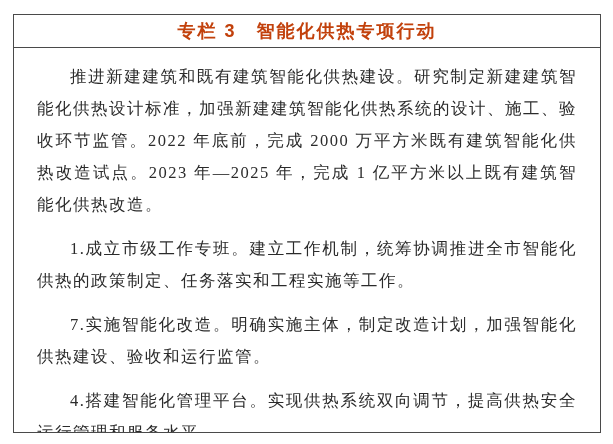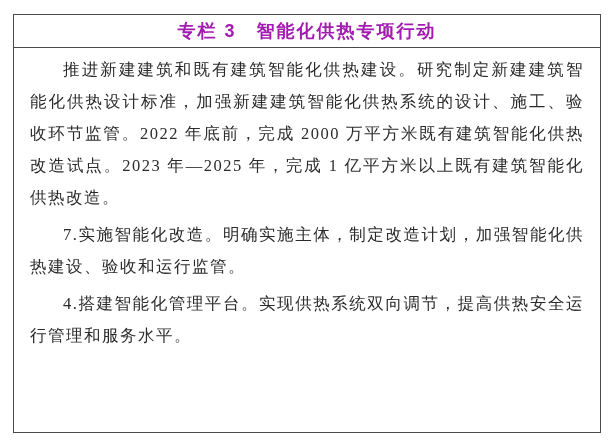--- a/index.html
+++ b/index.html
@@ -30,43 +30,44 @@
   }
   .column-header {
     height: 33px;
     line-height: 33px;
     border-bottom: 1px solid #4a4a4a;
     text-align: center;
     font-family: "Liberation Sans", "DejaVu Sans", sans-serif;
     font-weight: bold;
     font-size: 18px;
     letter-spacing: 2px;
-    color: #a21caf;
+    color: #c2410c;
     white-space: nowrap;
   }
   .column-body {
     padding: 1px 11px 0 11px;
     color: #2b2b2b;
     font-size: 16.5px;
     line-height: 32px;
     text-align: justify;
     text-justify: inter-character;
     letter-spacing: 1.5px;
   }
   .column-body p {
-    margin: 5px;
+    margin: 12px;
     padding: 0;
     text-indent: 2em;
   }
 </style>
 </head>
 <body>
 
 <div class="page">
   <div class="column-box">
     <div class="column-header">专栏 3　智能化供热专项行动</div>
     <div class="column-body">
         <p>推进新建建筑和既有建筑智能化供热建设。研究制定新建建筑智能化供热设计标准，加强新建建筑智能化供热系统的设计、施工、验收环节监管。2022 年底前，完成 2000 万平方米既有建筑智能化供热改造试点。2023 年—2025 年，完成 1 亿平方米以上既有建筑智能化供热改造。</p>
+        <p>1.成立市级工作专班。建立工作机制，统筹协调推进全市智能化供热的政策制定、任务落实和工程实施等工作。</p>
         <p>7.实施智能化改造。明确实施主体，制定改造计划，加强智能化供热建设、验收和运行监管。</p>
         <p>4.搭建智能化管理平台。实现供热系统双向调节，提高供热安全运行管理和服务水平。</p>
       </div>
   </div>
 </div>
 
 </body></html>

